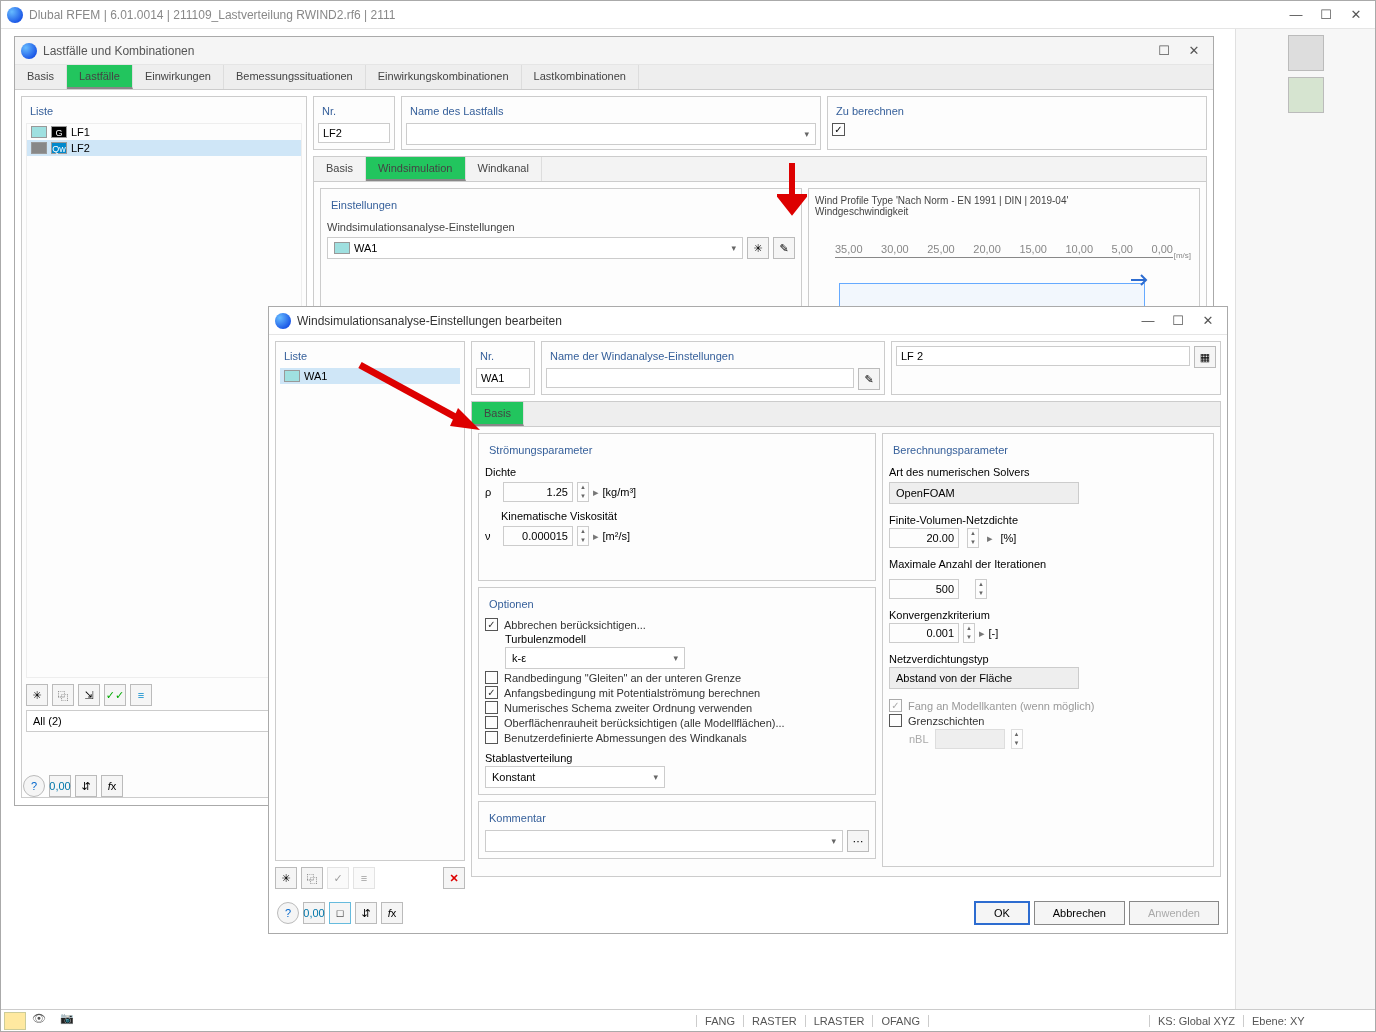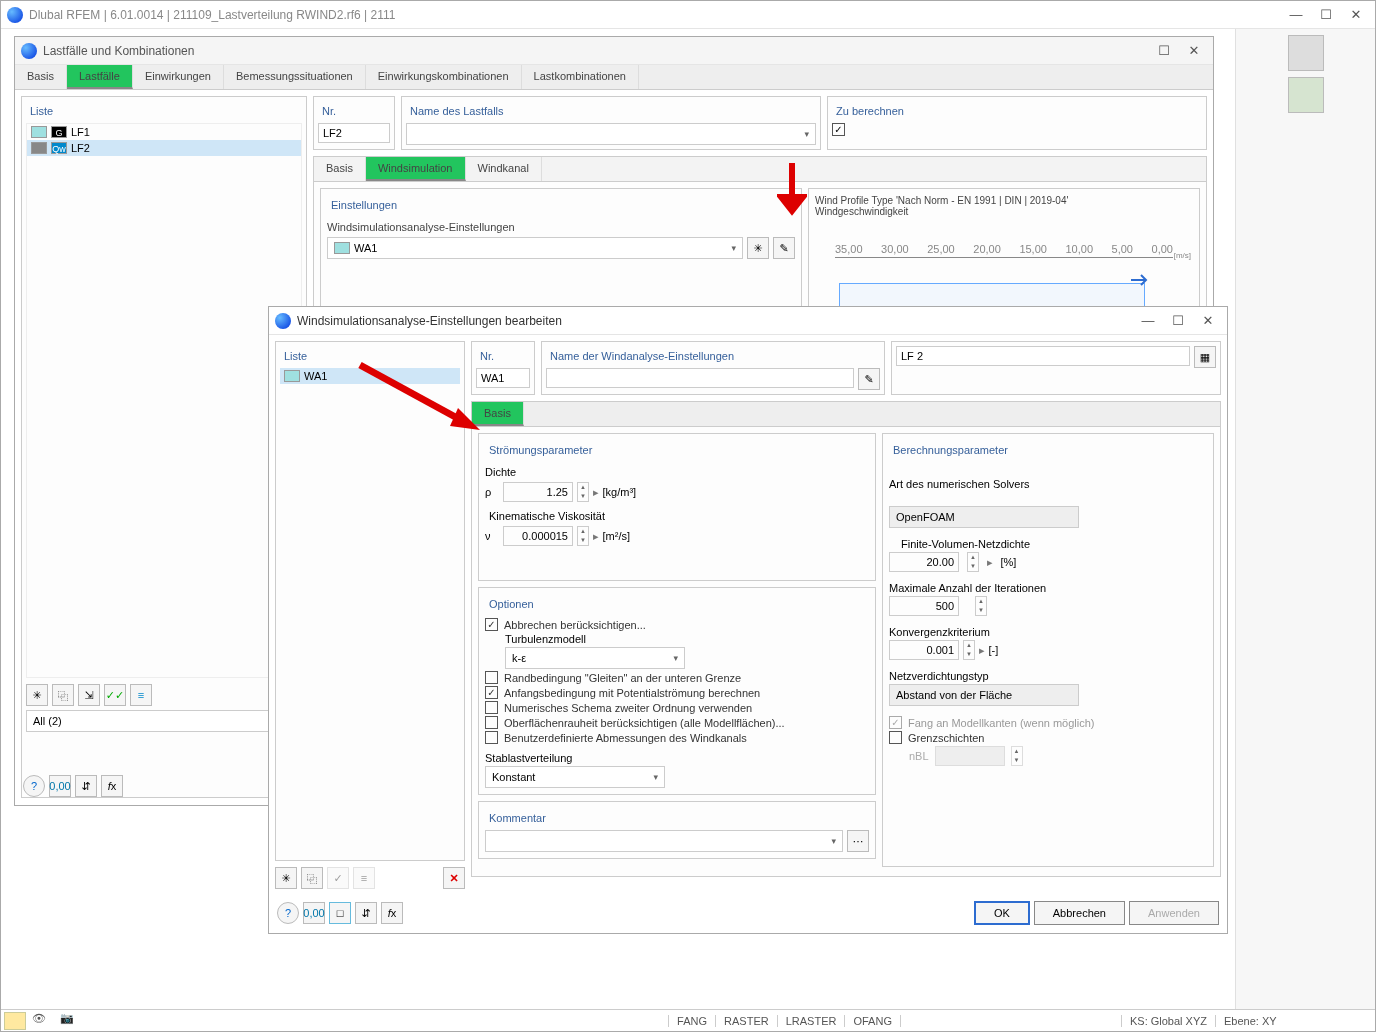--- a/index.html
+++ b/index.html
@@ -64,21 +64,21 @@
     <span style="width:22px;height:18px;margin:0 3px;background:#ffe9a0;border:1px solid #cc9;"></span>
     <span style="width:22px;height:18px;margin:0 3px;">👁</span>
     <span style="width:22px;height:18px;margin:0 3px;">📷</span>
     <div style="flex:1"></div>
     <span style="padding:0 8px;border-left:1px solid #ccc;">FANG</span>
     <span style="padding:0 8px;border-left:1px solid #ccc;">RASTER</span>
     <span style="padding:0 8px;border-left:1px solid #ccc;">LRASTER</span>
     <span style="padding:0 8px;border-left:1px solid #ccc;border-right:1px solid #ccc;">OFANG</span>
     <div style="width:220px"></div>
     <span style="padding:0 8px;border-left:1px solid #ccc;">KS: Global XYZ</span>
-    <span style="padding:0 8px;border-left:1px solid #ccc;width:160px">Ebene: XY</span>
+    <span style="padding:0 8px;border-left:1px solid #ccc;width:132px">Ebene: XY</span>
   </div>
 </div>
 
 <div class="window" style="left:14px;top:36px;width:1200px;height:770px;">
   <div class="titlebar" style="background:#f5f5f5;">
     <span class="app-icon"></span>
     <span class="title-text" style="color:#555">Lastfälle und Kombinationen</span>
     <div class="winbtns">
       <span class="winbtn">☐</span>
       <span class="winbtn">✕</span>
@@ -275,21 +275,21 @@
               <div style="display:flex;align-items:center;gap:4px">
                 <span style="width:14px">ρ</span>
                 <span class="numval">1.25</span>
                 <span class="spinbtns">
                     <span>▲</span>
                     <span>▼</span>
                   </span>
                 <span style="color:#777">▸</span>
                 <span>[kg/m³]</span>
               </div>
-              <div style="margin:8px 4px 4px">Kinematische Viskosität</div>
+              <div style="margin:8px 16px 4px">Kinematische Viskosität</div>
               <div style="display:flex;align-items:center;gap:4px">
                 <span style="width:14px">ν</span>
                 <span class="numval">0.000015</span>
                 <span class="spinbtns">
                     <span>▲</span>
                     <span>▼</span>
                   </span>
                 <span style="color:#777">▸</span>
                 <span>[m²/s]</span>
               </div>
@@ -339,37 +339,37 @@
                     <span></span>
                   </div>
                 <span class="toolbtn">⋯</span>
               </div>
             </div>
           </div>
 
           <div style="flex:1">
             <div class="panel-box" style="padding:6px;height:100%">
               <div class="group-hdr">Berechnungsparameter</div>
-              <div style="margin:16px 0">Art des numerischen Solvers</div>
+              <div style="margin:4px 0">Art des numerischen Solvers</div>
               <div class="dropdown" style="width:190px;background:#eee">
                   <span>OpenFOAM</span>
                 </div>
 
-              <div style="margin:10px 12px 2px">Finite-Volumen-Netzdichte</div>
+              <div style="margin:10px 0 2px">Finite-Volumen-Netzdichte</div>
               <div style="display:flex;align-items:center;gap:8px">
                 <span class="numval">20.00</span>
                 <span class="spinbtns">
                     <span>▲</span>
                     <span>▼</span>
                   </span>
                 <span style="color:#777">▸</span>
                 <span>[%]</span>
               </div>
 
-              <div style="margin:10px 0 2px">Maximale Anzahl der Iterationen</div>
+              <div style="margin:10px 0 9px">Maximale Anzahl der Iterationen</div>
               <div style="display:flex;align-items:flex-start;gap:16px">
                 <span class="numval">500</span>
                 <span class="spinbtns">
                     <span>▲</span>
                     <span>▼</span>
                   </span>
               </div>
 
               <div style="margin:10px 0 2px">Konvergenzkriterium</div>
               <div style="display:flex;align-items:center;gap:4px">

